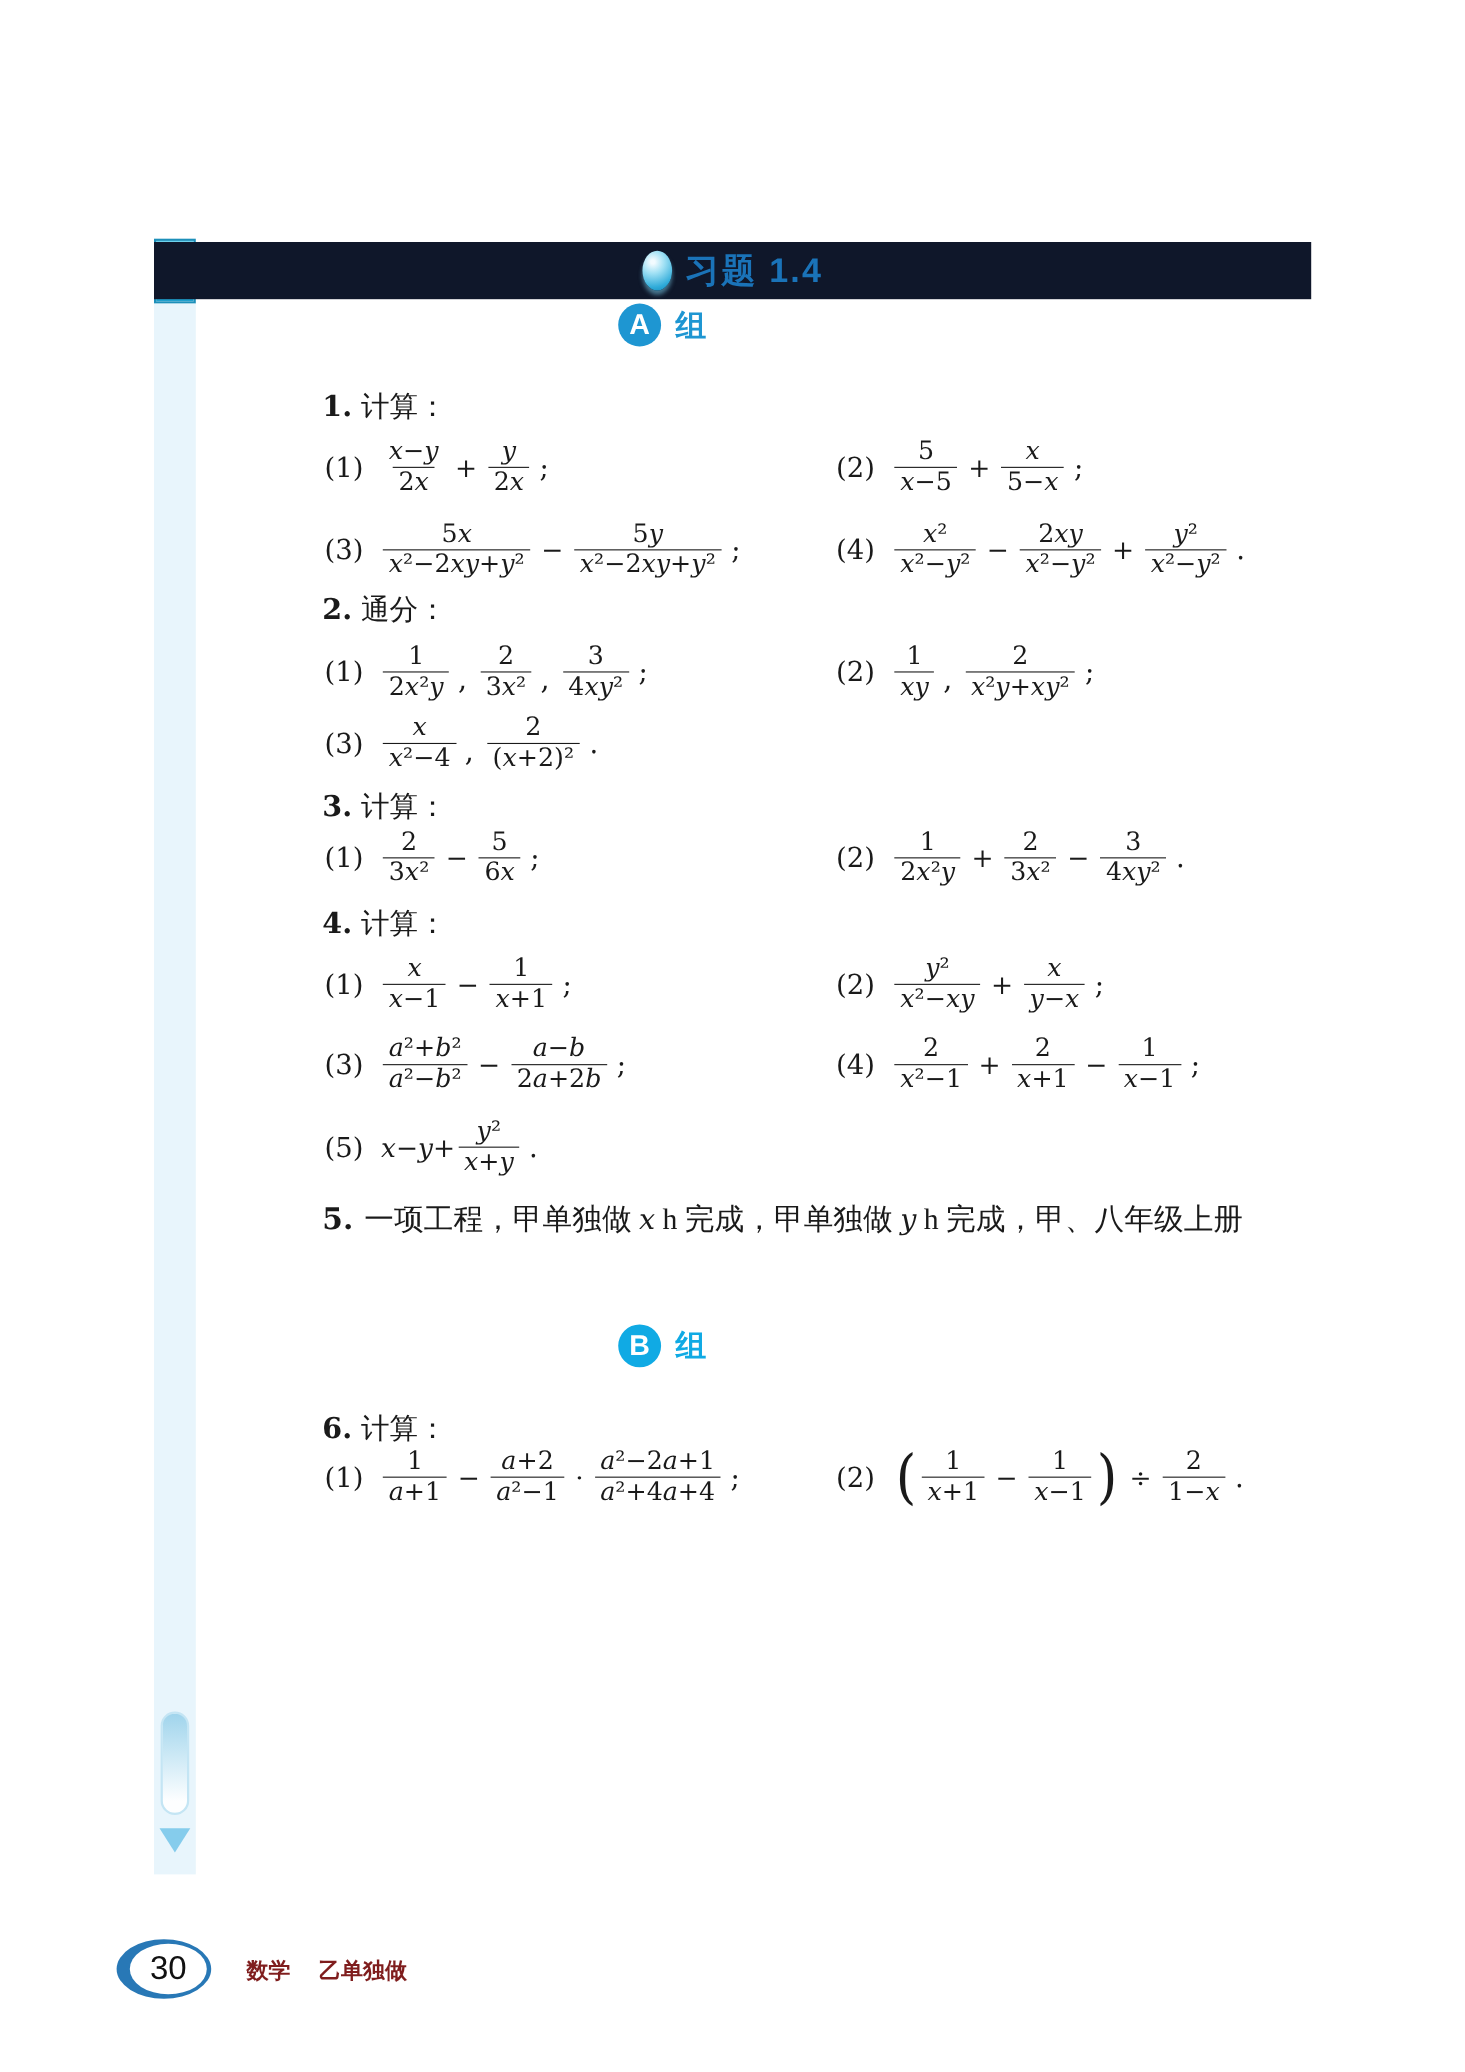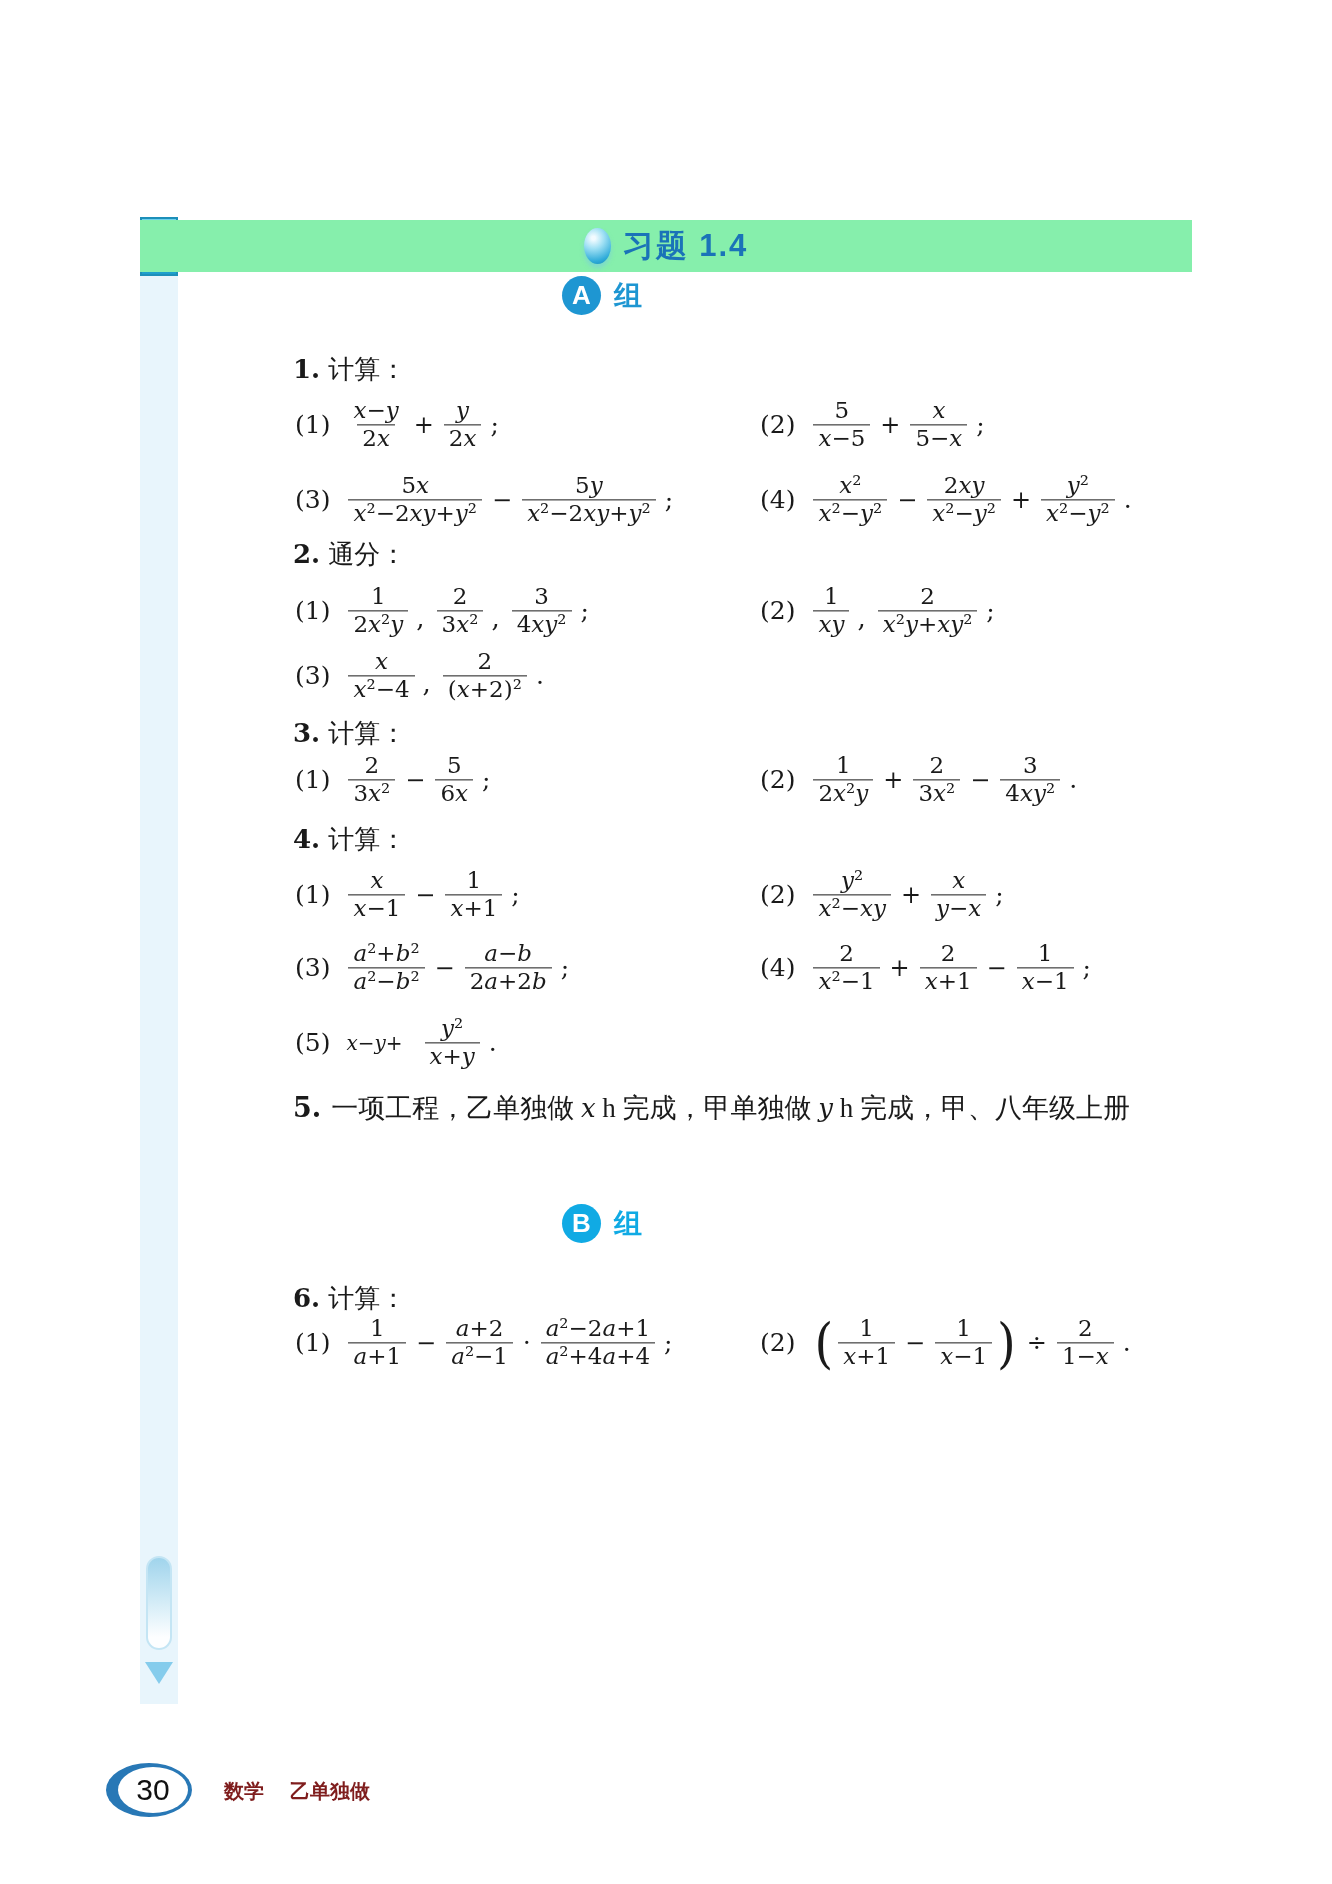--- a/index.html
+++ b/index.html
@@ -1,21 +1,21 @@
 <!DOCTYPE html>
 <html><head>
 <meta charset="utf-8">
 <style>
   *{margin:0;padding:0;box-sizing:border-box}
   html,body{width:1332px;height:1884px;background:#ffffff;overflow:hidden;
     font-family:"Liberation Serif",serif;color:#1a1a1a}
   .page{position:relative;width:1332px;height:1884px;background:#fff}
 
   
-  .banner{position:absolute;left:140px;top:220px;width:1052px;height:52px;background:#86efac;
+  .banner{position:absolute;left:140px;top:220px;width:1052px;height:52px;background:#0f172a;
     display:flex;align-items:center;justify-content:center}
   .banner-title{display:flex;align-items:center;gap:12px;color:#1a73b8;font-size:31px;
     font-weight:bold;font-family:"Liberation Sans",sans-serif;letter-spacing:2px}
   .globe{width:27px;height:36px;border-radius:50%;
     background:radial-gradient(circle at 35% 28%,#f2fbff 6%,#9fe0f4 34%,#2fabd9 74%,#1184b4 100%);
     box-shadow:0 4px 4px rgba(120,200,230,.55)}
   .corner{position:absolute;left:140px;top:217px;width:38px;height:59px;
     background:linear-gradient(180deg,#6fd2ec 0%,#2fb2de 70%,#1d9ecb 100%);
     border:2px solid #1d8fb9}
 
@@ -48,21 +48,21 @@
   .fitem{position:absolute;top:50%;transform:translateY(-50%);display:flex;align-items:center;
     white-space:nowrap;font-family:"DejaVu Serif",serif}
   .ilabel{font-size:25px;margin-right:16px}
   .frac{display:inline-flex;flex-direction:column;align-items:center;text-align:center;
     margin:0 2px;font-size:23px;line-height:1.18}
   .frac .num,.frac .den{padding:0 5px}
   .frac .den{border-top:1.7px solid #1a1a1a}
   .op{font-size:24px;margin:0 8px}
   .comma{font-size:26px;margin:14px 10px 0 6px;align-self:center}
   .punct{font-size:25px;margin-left:7px}
-  .mtext{font-size:20px;margin-right:20px}
+  .mtext{font-size:24px;margin-right:1px}
   .bigparen{font-size:48px;font-weight:300;transform:scaleY(1.12);margin:0 3px;line-height:1}
   i{font-style:italic}
 
   
   .p5line{position:absolute;font-size:27px;white-space:nowrap}
   .p5num{font-family:"DejaVu Serif",serif;font-weight:bold;margin-right:10px}
   .mvar{font-style:italic;font-family:"DejaVu Serif",serif;font-size:26px}
 
   
   .foot-ellipse{position:absolute;left:106px;top:1763px;width:86px;height:54px;border-radius:50%;
@@ -319,21 +319,21 @@
         <span class="mtext"><i>x</i>−<i>y</i>+</span>
         <span class="frac">
           <span class="num"><i>y</i>²</span>
           <span class="den"><i>x</i>+<i>y</i></span>
         </span>
         <span class="punct">.</span>
       </span>
     </div>
 
   <div class="p5line" style="left:293px;top:1090px">
-    <span class="p5num">5.</span><span><span>一项工程，乙单独做 </span><span class="mvar">x</span><span> h 完成，甲单独做 </span><span class="mvar">y</span><span> h 完成，甲、八年级上册</span></span>
+    <span class="p5num">5.</span><span><span>一项工程，甲单独做 </span><span class="mvar">x</span><span> h 完成，甲单独做 </span><span class="mvar">y</span><span> h 完成，甲、八年级上册</span></span>
   </div>
 
   <div class="badge-row badge-b" style="top:1204px">
     <span class="badge-circle">B</span>
     <span class="badge-label">组</span>
   </div>
 
   <div class="ptitle" style="top:1281px">
     <b>6.</b><span>计算：</span>
   </div>

